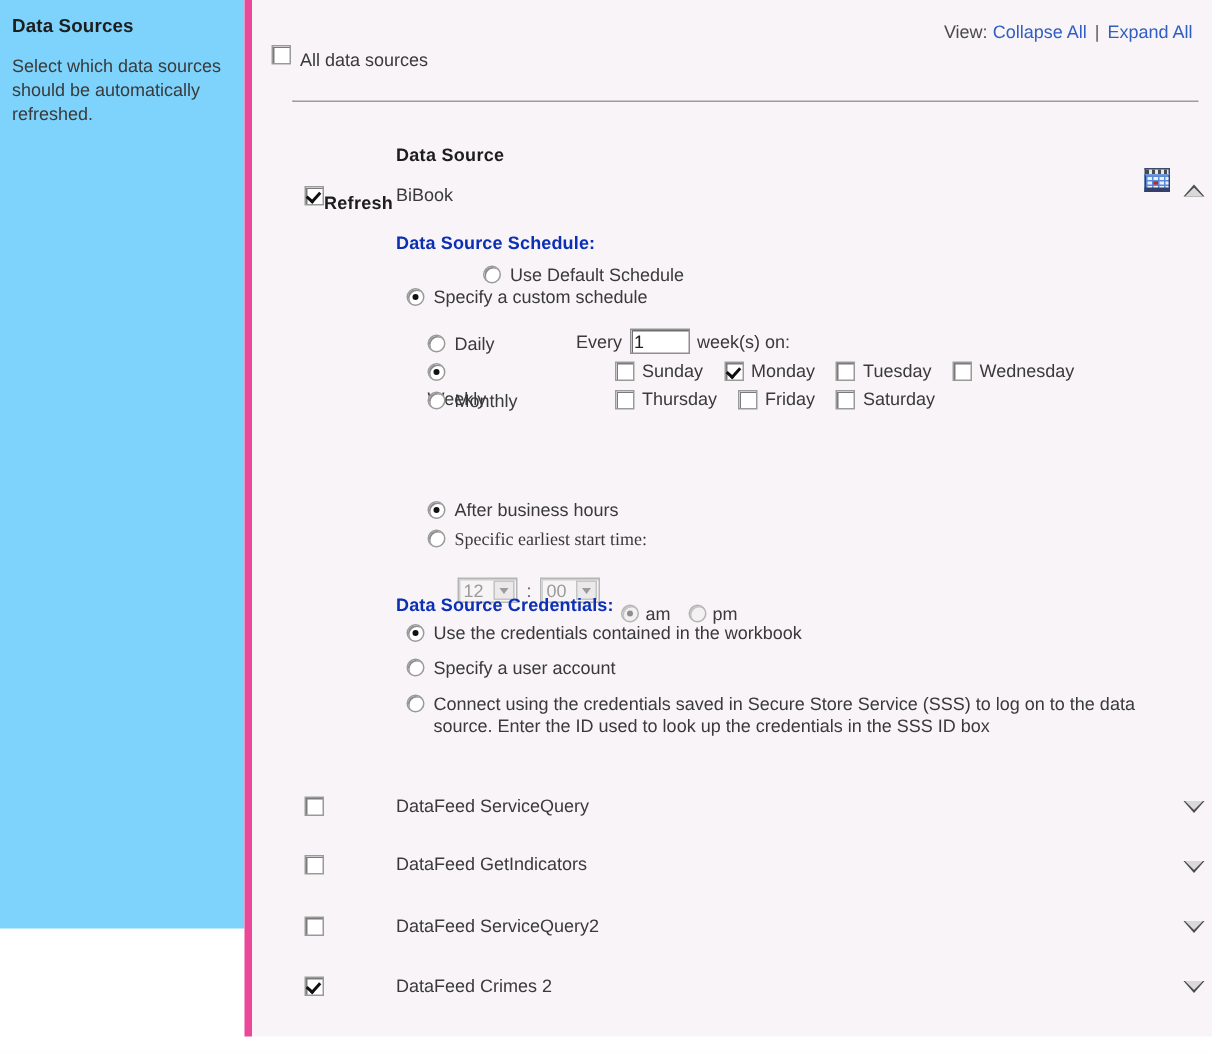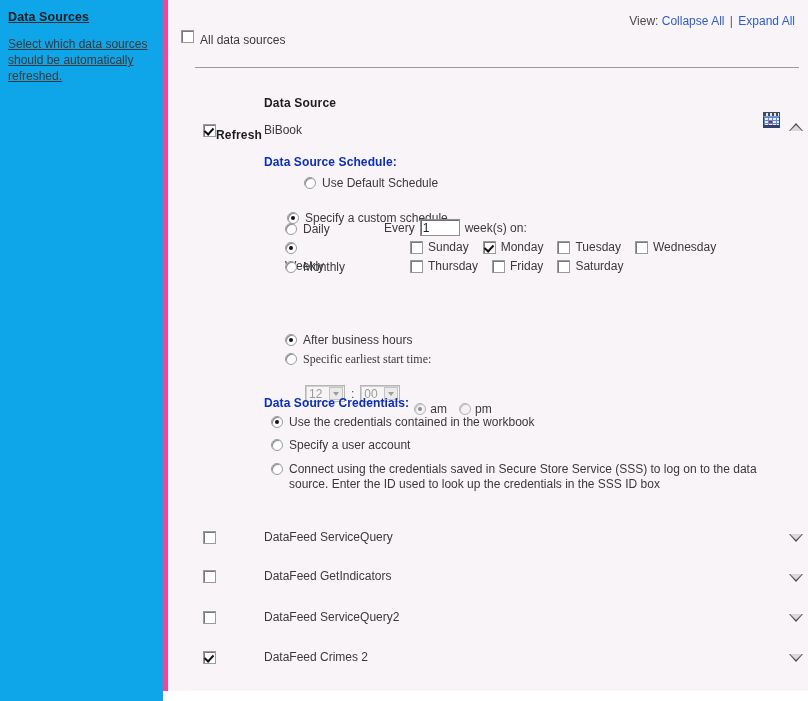--- a/index.html
+++ b/index.html
@@ -14,24 +14,23 @@
   }
   #page {
     position: relative;
     width: 808px; height: 701px;
     background: #ffffff;
   }
 
   
   #left-panel {
     position: absolute; left: 0; top: 0;
-    width: 163px; height: 701px;
-    background: #0ea5e9;
+    width: 163px; height: 619px;
+    background: #7dd3fc;
     padding: 6px 10px 0 8px;
-    text-decoration: underline;
   }
   #left-panel .panel-title {
     font-weight: bold;
     font-size: 12.5px;
     color: #1d1d1d;
     margin: 4px 0 12px 0;
     letter-spacing: 0.1px;
   }
   #left-panel .panel-desc {
     font-size: 12px;
@@ -285,26 +284,26 @@
 
     <div class="chev up" style="left:619px; top:121px;">
       <span class="tri"></span>
       <span class="tri in"></span>
     </div>
 
     <div class="detail">
 
       <div class="sect-title" style="left:96px; top:3px;">Data Source Schedule:</div>
 
-      <div class="opt" style="left:91px; top:25px;padding-left:45px;">
+      <div class="opt" style="left:109px; top:25px;padding-left:45px;">
         <span class="radio"></span>
         <span class="txt">Use Default Schedule</span>
       </div>
 
-      <div class="opt" style="left:103px; top:60px;margin-left:16px;">
+      <div class="opt" style="left:103px; top:40px;">
         <span class="radio checked"></span>
         <span class="txt">Specify a custom schedule</span>
       </div>
 
       <div class="opt" style="left:117px; top:71px;">
         <span class="radio"></span>
         <span class="txt">Daily</span>
       </div>
       <div class="opt" style="left:117px; top:90px;flex-direction:column;">
         <span class="radio checked"></span>

